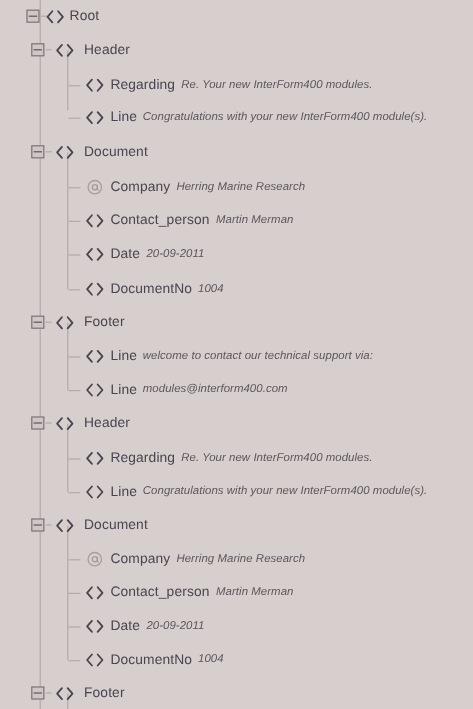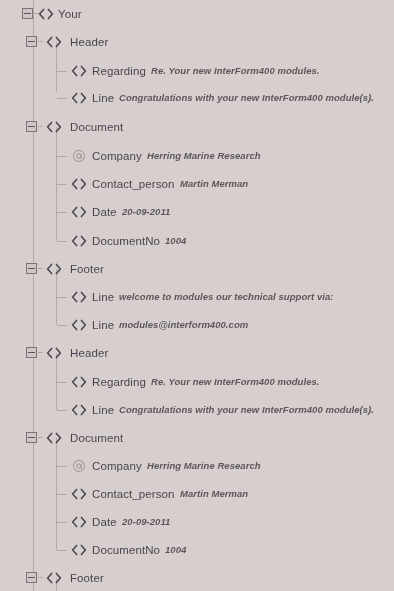--- a/index.html
+++ b/index.html
@@ -109,21 +109,20 @@
   }
   .node-value {
     position: absolute;
     top: 0;
     height: 20px;
     line-height: 20px;
     font-size: 9.5px;
     font-style: italic;
     color: #5d565c;
     letter-spacing: 0.05px;
-    font-weight: bold;
   }
 </style>
 </head>
 <body>
 
 <div id="tree">
   <div class="spine"></div>
 
 <div class="child-spine" style="left: 56px; top: 42px; height: 50px;"></div>
     <div class="elbow" style="left: 57px; top: 71px;"></div>
@@ -146,21 +145,21 @@
     <div class="elbow" style="left: 57px; top: 550px;"></div>
     <div class="child-spine" style="left: 56px; top: 578px; height: 13px;"></div>
     <div class="row" style="top: 4px;">
       <div class="expander" style="left: 22px;"></div>
       <span class="icon" style="left: 37px;">
         <svg width="16" height="12" viewBox="0 0 16 12">
           <path d="M5.6 1.4 L1.6 6 L5.6 10.6" fill="none" stroke="#4a4450" stroke-width="1.5" stroke-linecap="round" stroke-linejoin="round"></path>
           <path d="M10.4 1.4 L14.4 6 L10.4 10.6" fill="none" stroke="#4a4450" stroke-width="1.5" stroke-linecap="round" stroke-linejoin="round"></path>
         </svg>
       </span>
-      <span class="node-label" style="left: 58px;">Your</span>
+      <span class="node-label" style="left: 58px;">Root</span>
     </div>
     <div class="row" style="top: 32px;">
       <div class="expander" style="left: 26px;"></div>
       <span class="icon" style="left: 45px;">
         <svg width="16" height="12" viewBox="0 0 16 12">
           <path d="M5.6 1.4 L1.6 6 L5.6 10.6" fill="none" stroke="#4a4450" stroke-width="1.5" stroke-linecap="round" stroke-linejoin="round"></path>
           <path d="M10.4 1.4 L14.4 6 L10.4 10.6" fill="none" stroke="#4a4450" stroke-width="1.5" stroke-linecap="round" stroke-linejoin="round"></path>
         </svg>
       </span>
       <span class="node-label" style="left: 70px;">Header</span>
@@ -247,21 +246,21 @@
       <span class="node-label" style="left: 70px;">Footer</span>
     </div>
     <div class="row" style="top: 287px;">
       <span class="icon" style="left: 70px;">
         <svg width="16" height="12" viewBox="0 0 16 12">
           <path d="M5.6 1.4 L1.6 6 L5.6 10.6" fill="none" stroke="#4a4450" stroke-width="1.5" stroke-linecap="round" stroke-linejoin="round"></path>
           <path d="M10.4 1.4 L14.4 6 L10.4 10.6" fill="none" stroke="#4a4450" stroke-width="1.5" stroke-linecap="round" stroke-linejoin="round"></path>
         </svg>
       </span>
       <span class="node-label" style="left: 92px;">Line</span>
-      <span class="node-value" style="left: 119px;">welcome to modules our technical support via:</span>
+      <span class="node-value" style="left: 119px;">welcome to contact our technical support via:</span>
     </div>
     <div class="row" style="top: 315px;">
       <span class="icon" style="left: 70px;">
         <svg width="16" height="12" viewBox="0 0 16 12">
           <path d="M5.6 1.4 L1.6 6 L5.6 10.6" fill="none" stroke="#4a4450" stroke-width="1.5" stroke-linecap="round" stroke-linejoin="round"></path>
           <path d="M10.4 1.4 L14.4 6 L10.4 10.6" fill="none" stroke="#4a4450" stroke-width="1.5" stroke-linecap="round" stroke-linejoin="round"></path>
         </svg>
       </span>
       <span class="node-label" style="left: 92px;">Line</span>
       <span class="node-value" style="left: 119px;">modules@interform400.com</span>

